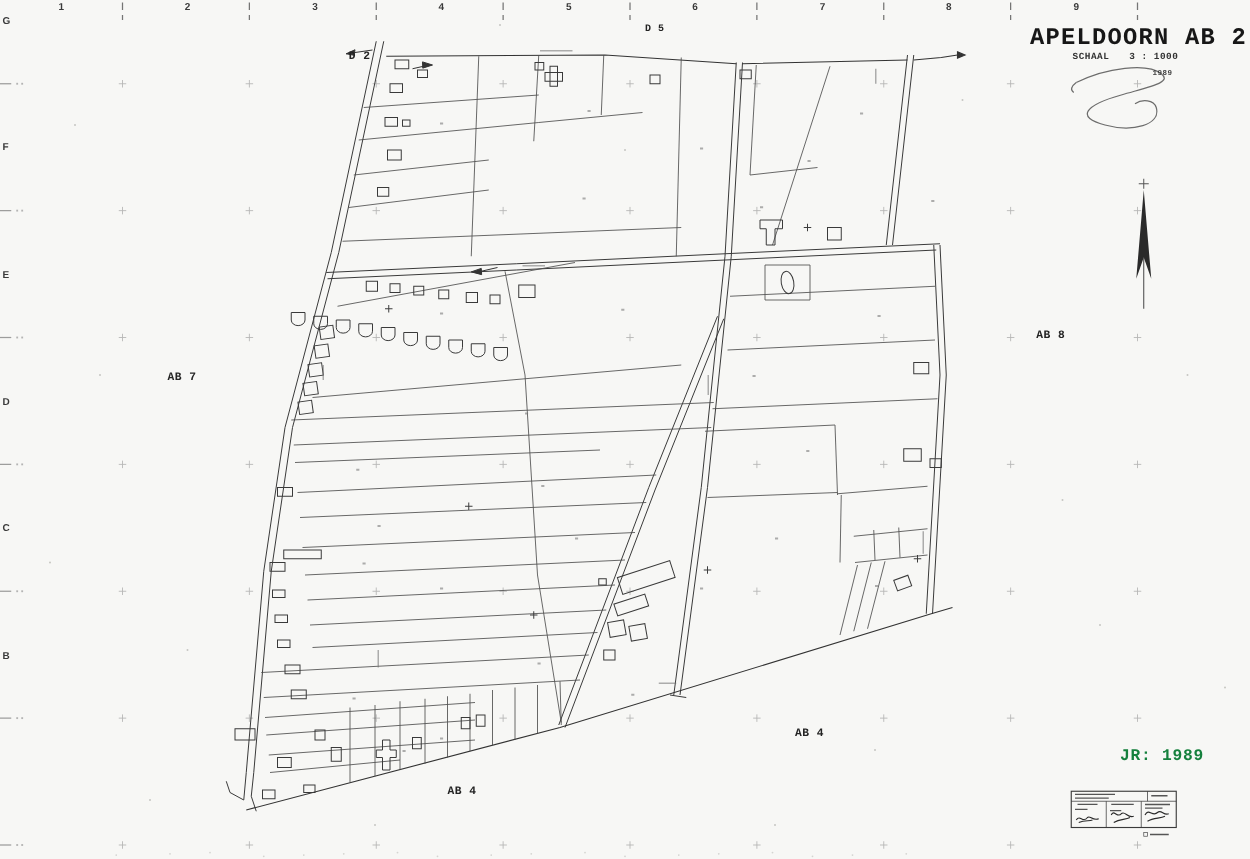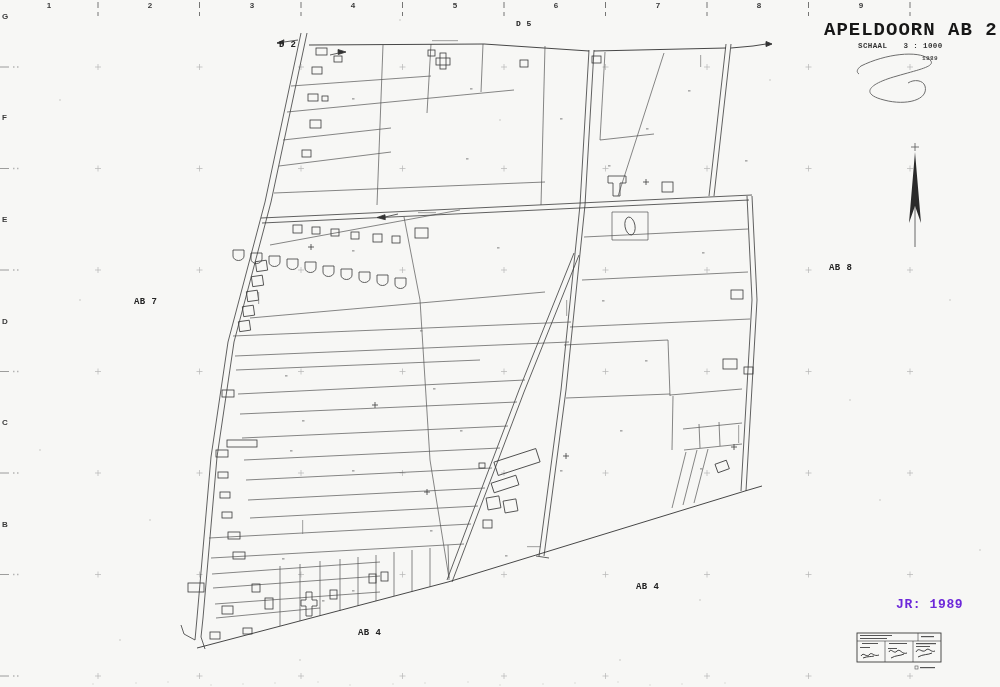--- a/index.html
+++ b/index.html
@@ -14,21 +14,21 @@
     position:absolute;font-weight:bold;color:#242424;white-space:nowrap;
     font-family:Liberation Mono, monospace;letter-spacing:.4px;
   }
   .grid-num{position:absolute;top:1px;width:10px;text-align:center;
     font-size:8px;font-weight:bold;color:#3a3a3a;}
   .grid-letter{position:absolute;left:2px;font-size:8px;font-weight:bold;color:#3a3a3a;}
   #title{left:824px;top:19px;font-size:19px;letter-spacing:1px;color:#171717;}
   #scale-row{left:858px;top:42px;font-size:7.5px;color:#333;font-weight:bold;}
   #scale-row .gap{display:inline-block;width:16px;}
   #scale-year{left:922px;top:55px;font-size:6px;color:#444;}
-  #jr-label{left:896px;top:597px;font-size:13px;font-weight:600;color:#6d28d9;letter-spacing:.6px;}
+  #jr-label{left:896px;top:597px;font-size:13px;font-weight:600;color:#15803d;letter-spacing:.6px;}
   .sheet-ref{font-size:9px;}
 </style>
 </head>
 <body>
 
 <div id="sheet">
 
   <svg width="1000" height="687" viewBox="0 0 1000 687">
 
     <g id="grid-crosses" stroke="#8a8a8a" stroke-width="0.7" opacity="0.6">

